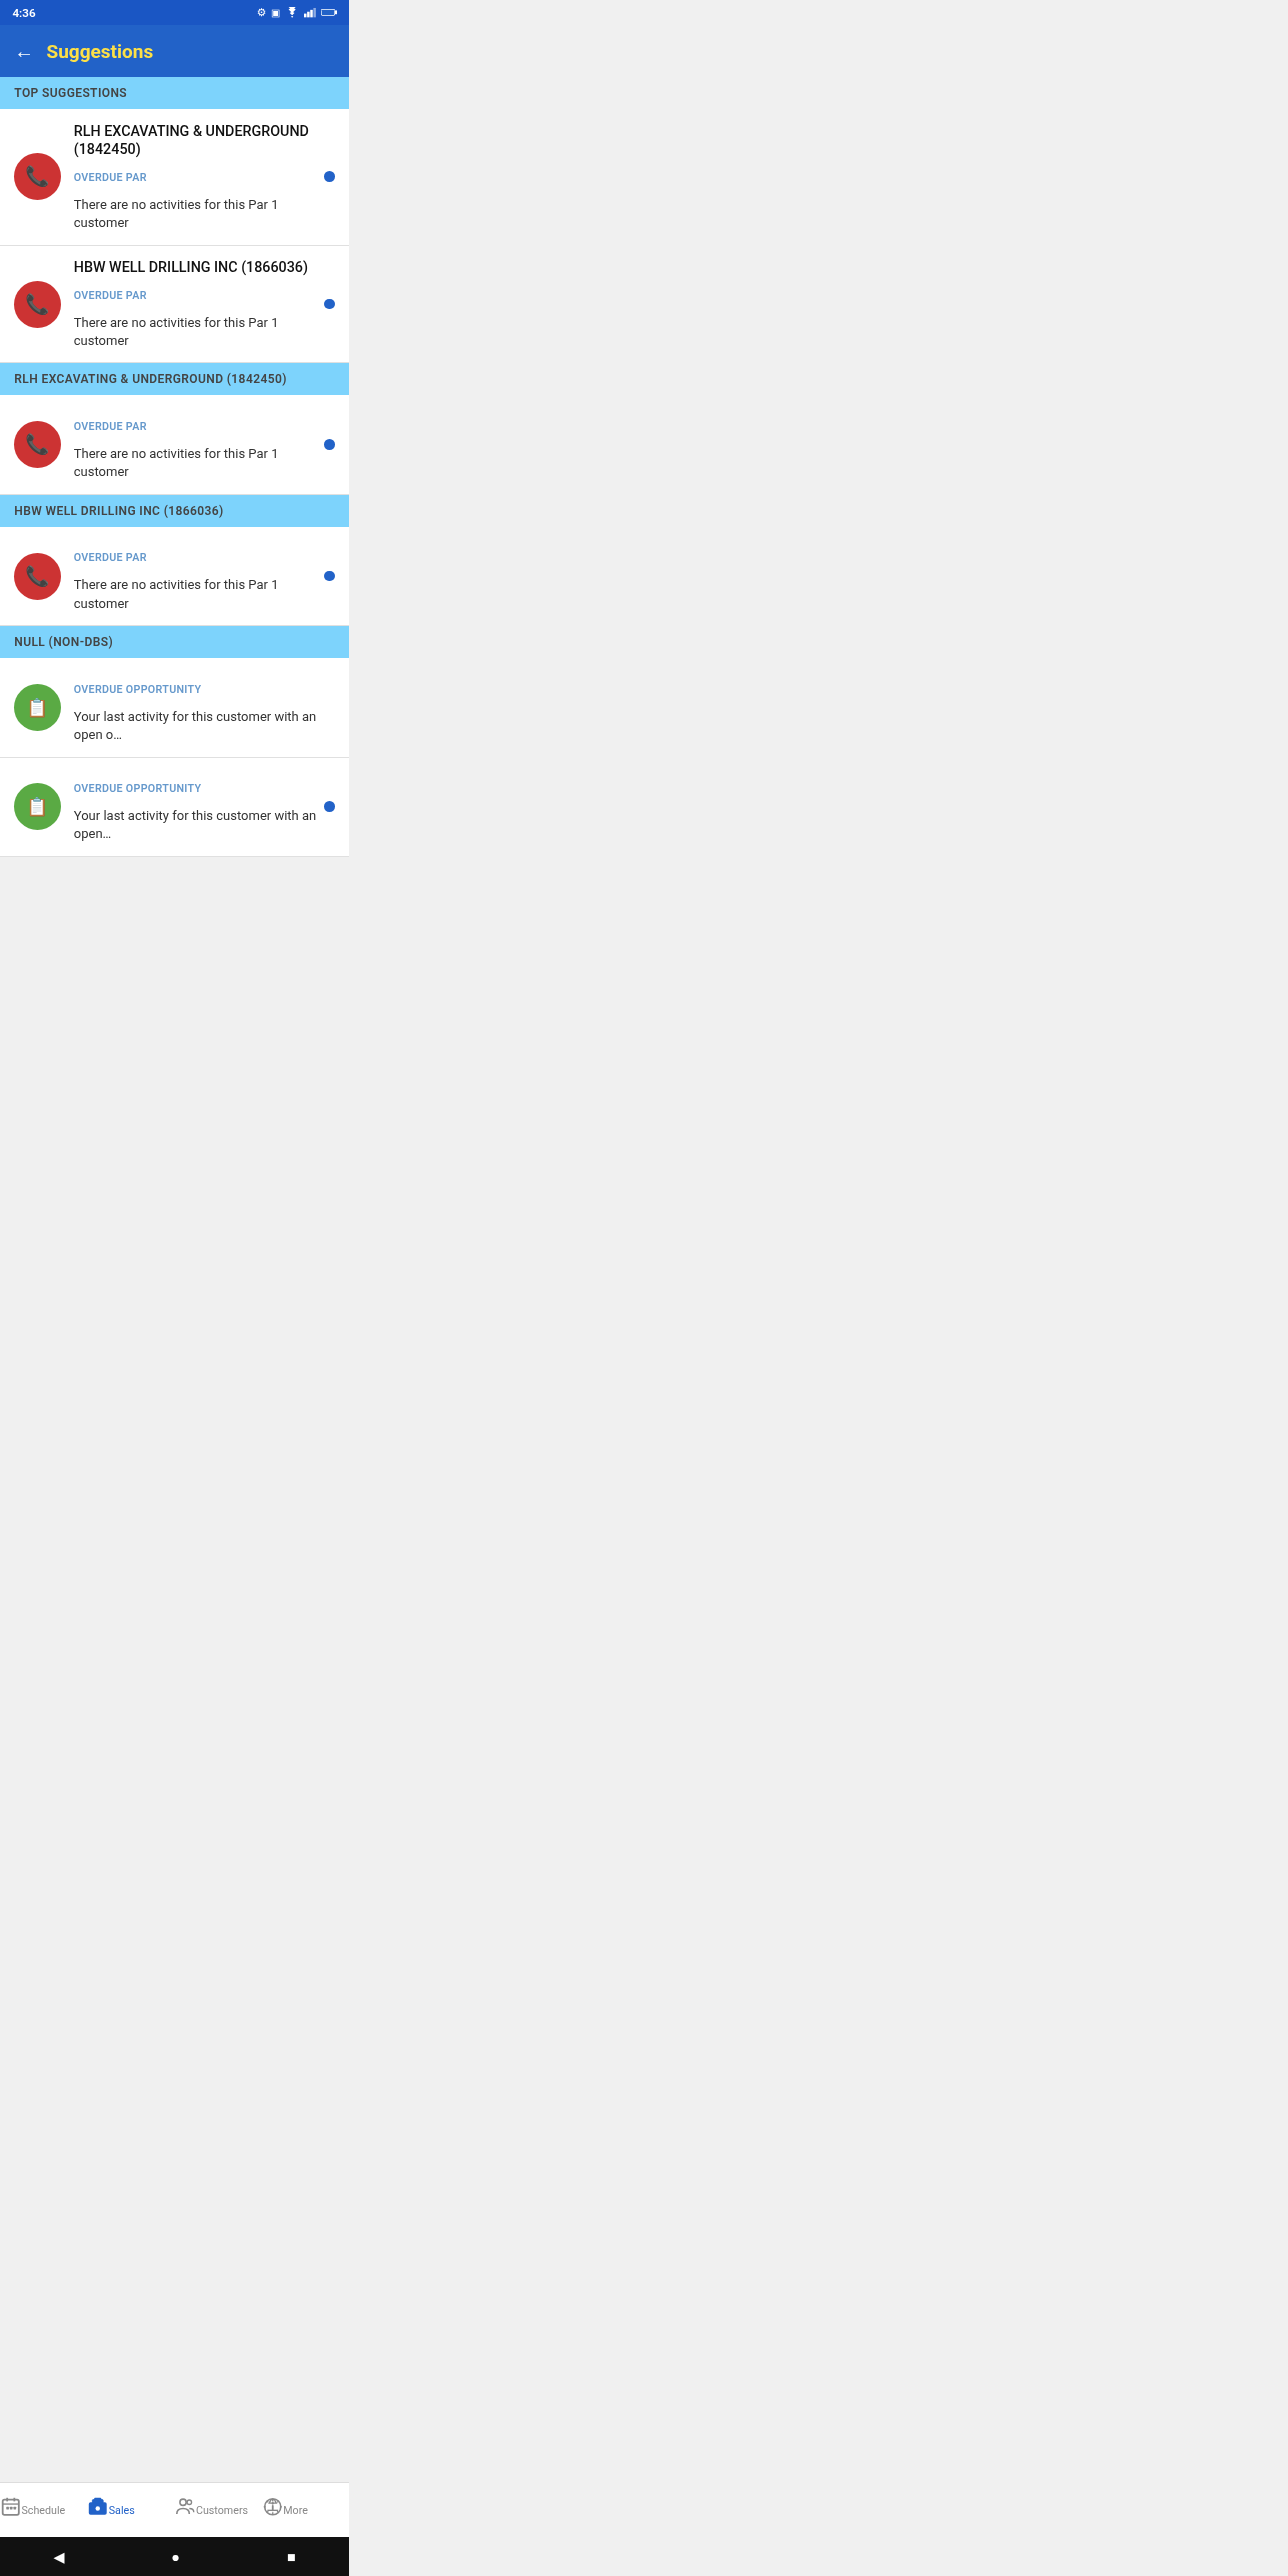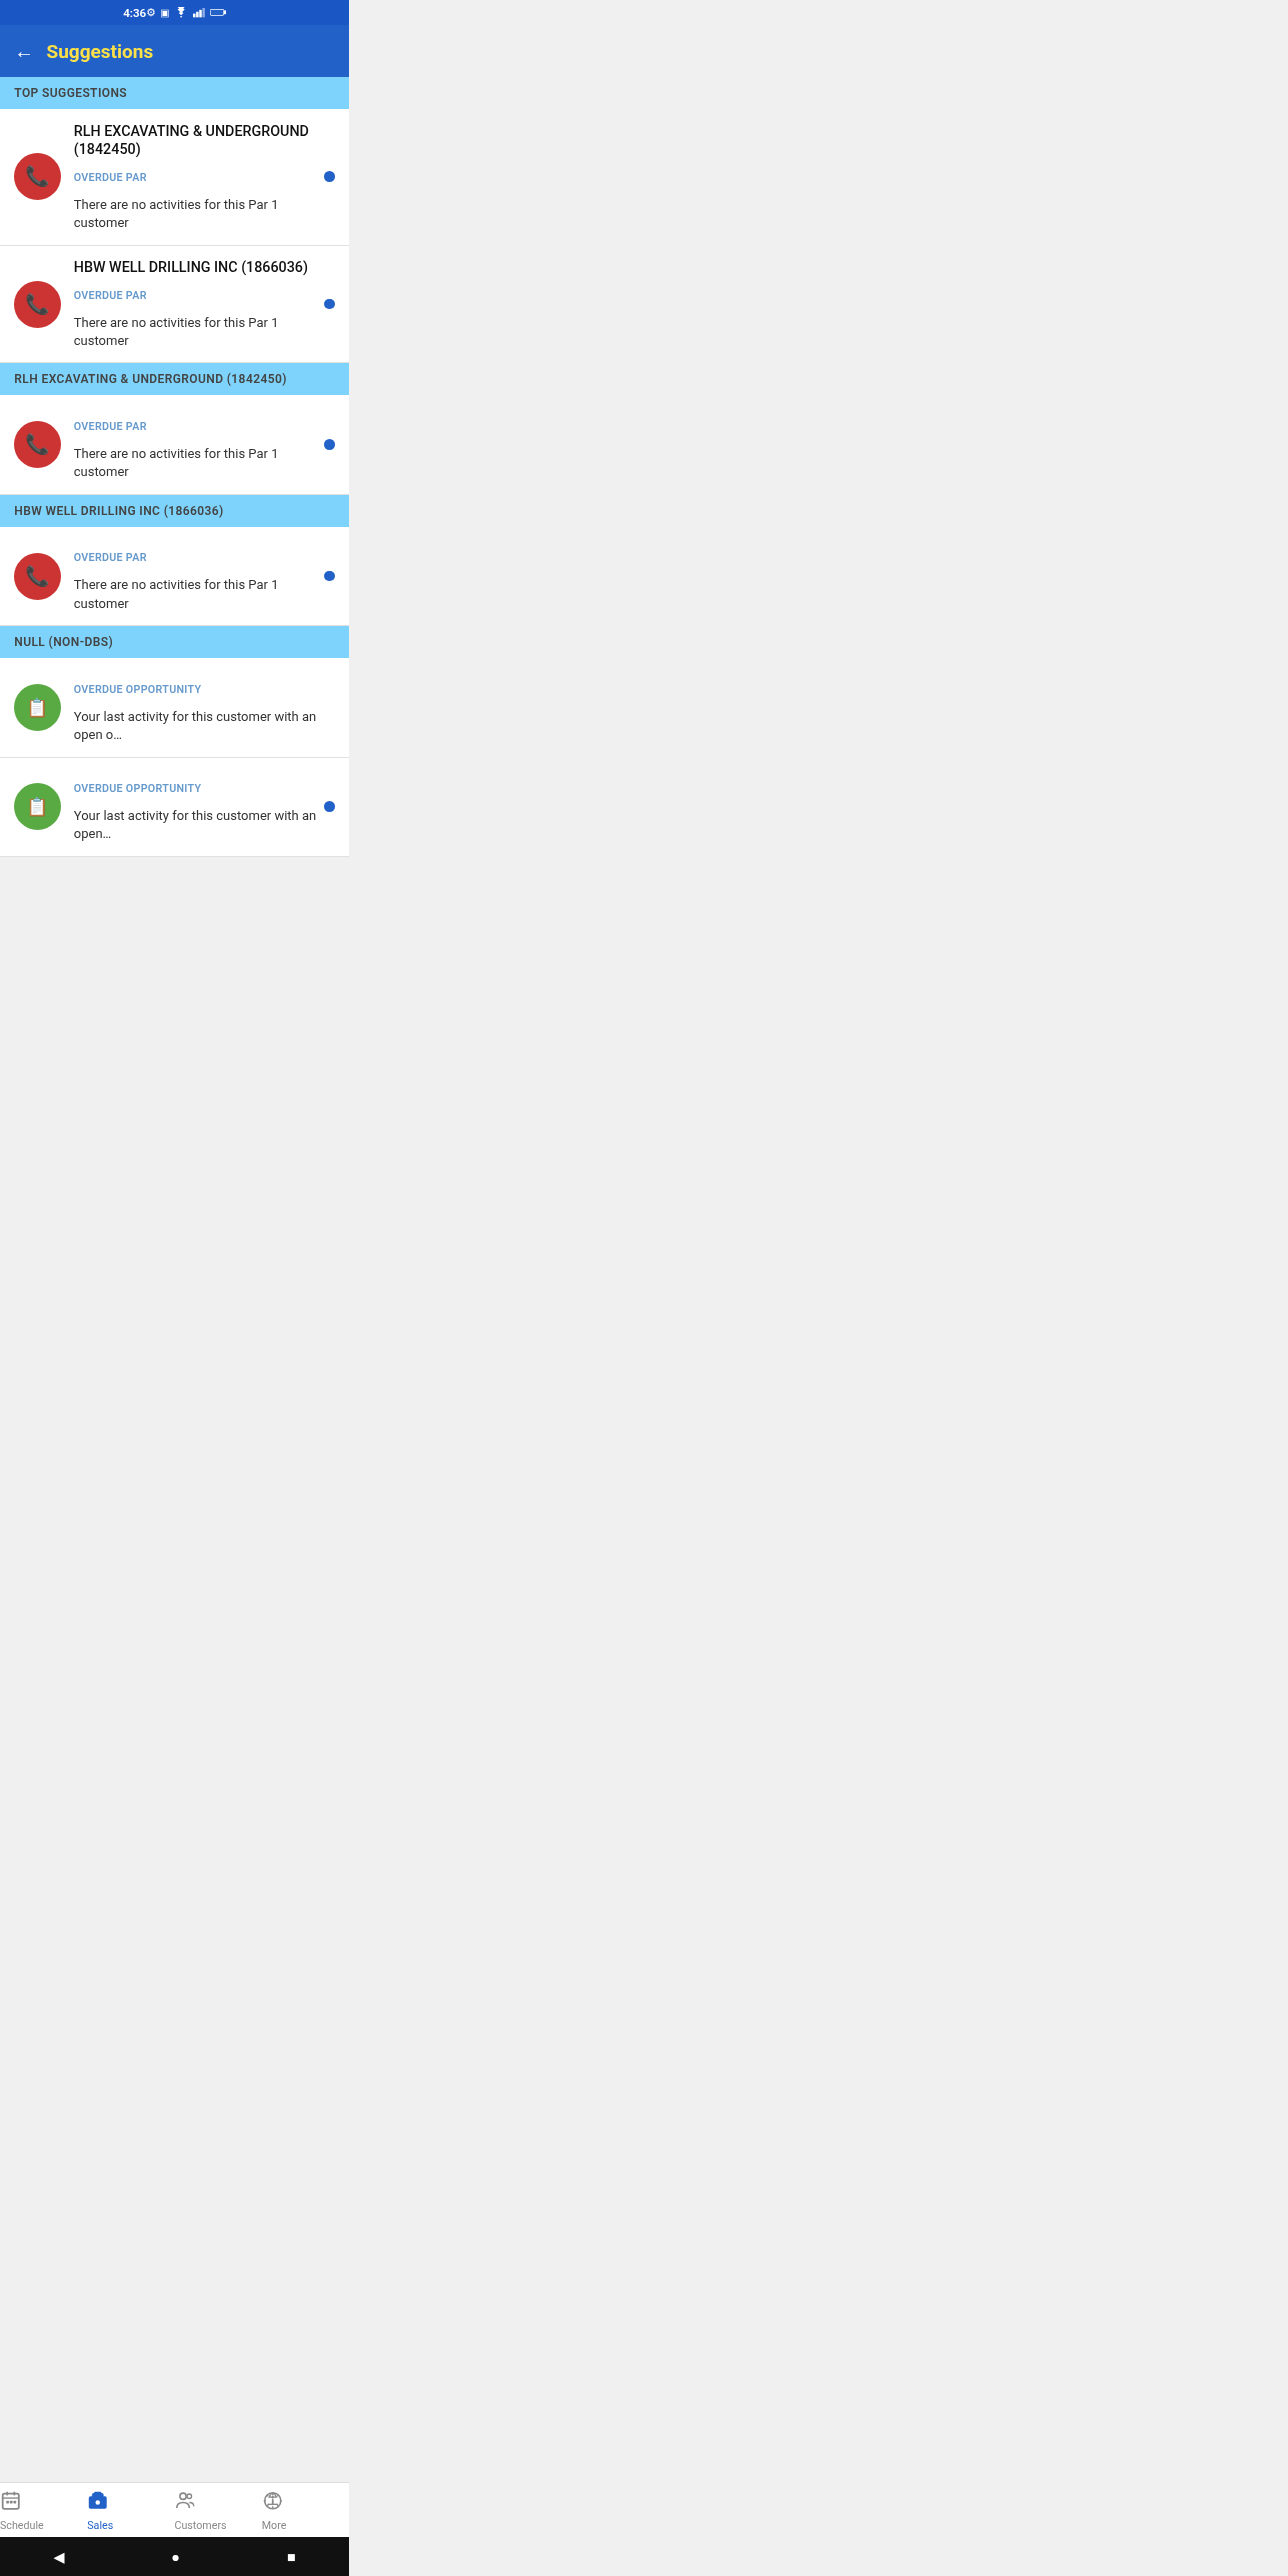--- a/index.html
+++ b/index.html
@@ -11,21 +11,21 @@
       min-height: 698px;
       overflow-x: hidden;
       position: relative;
     }
 
     
     .status-bar {
       background: #1a56c4;
       color: white;
       display: flex;
-      justify-content: center;
+      justify-content: space-between;
       align-items: center;
       padding: 5.4px 12.5px;
       height: 25px;
     }
     .status-bar-time {
       font-size: 11.6px;
       font-weight: 600;
     }
     .status-bar-icons {
       display: flex;
@@ -138,22 +138,22 @@
       background: white;
       border-top: 0.9px solid #ddd;
       display: flex;
       justify-content: space-around;
       align-items: center;
       padding: 7.2px 0 5.4px;
       height: 55px;
     }
     .nav-item {
       display: flex;
-      flex-direction: column;
-      align-items: flex-start;
+      flex-direction: row;
+      align-items: center;
       cursor: pointer;
       flex: 1;
     }
     .nav-icon {
       font-size: 19.7px;
       margin-bottom: 2.7px;
     }
     .nav-label {
       font-size: 10.7px;
     }

